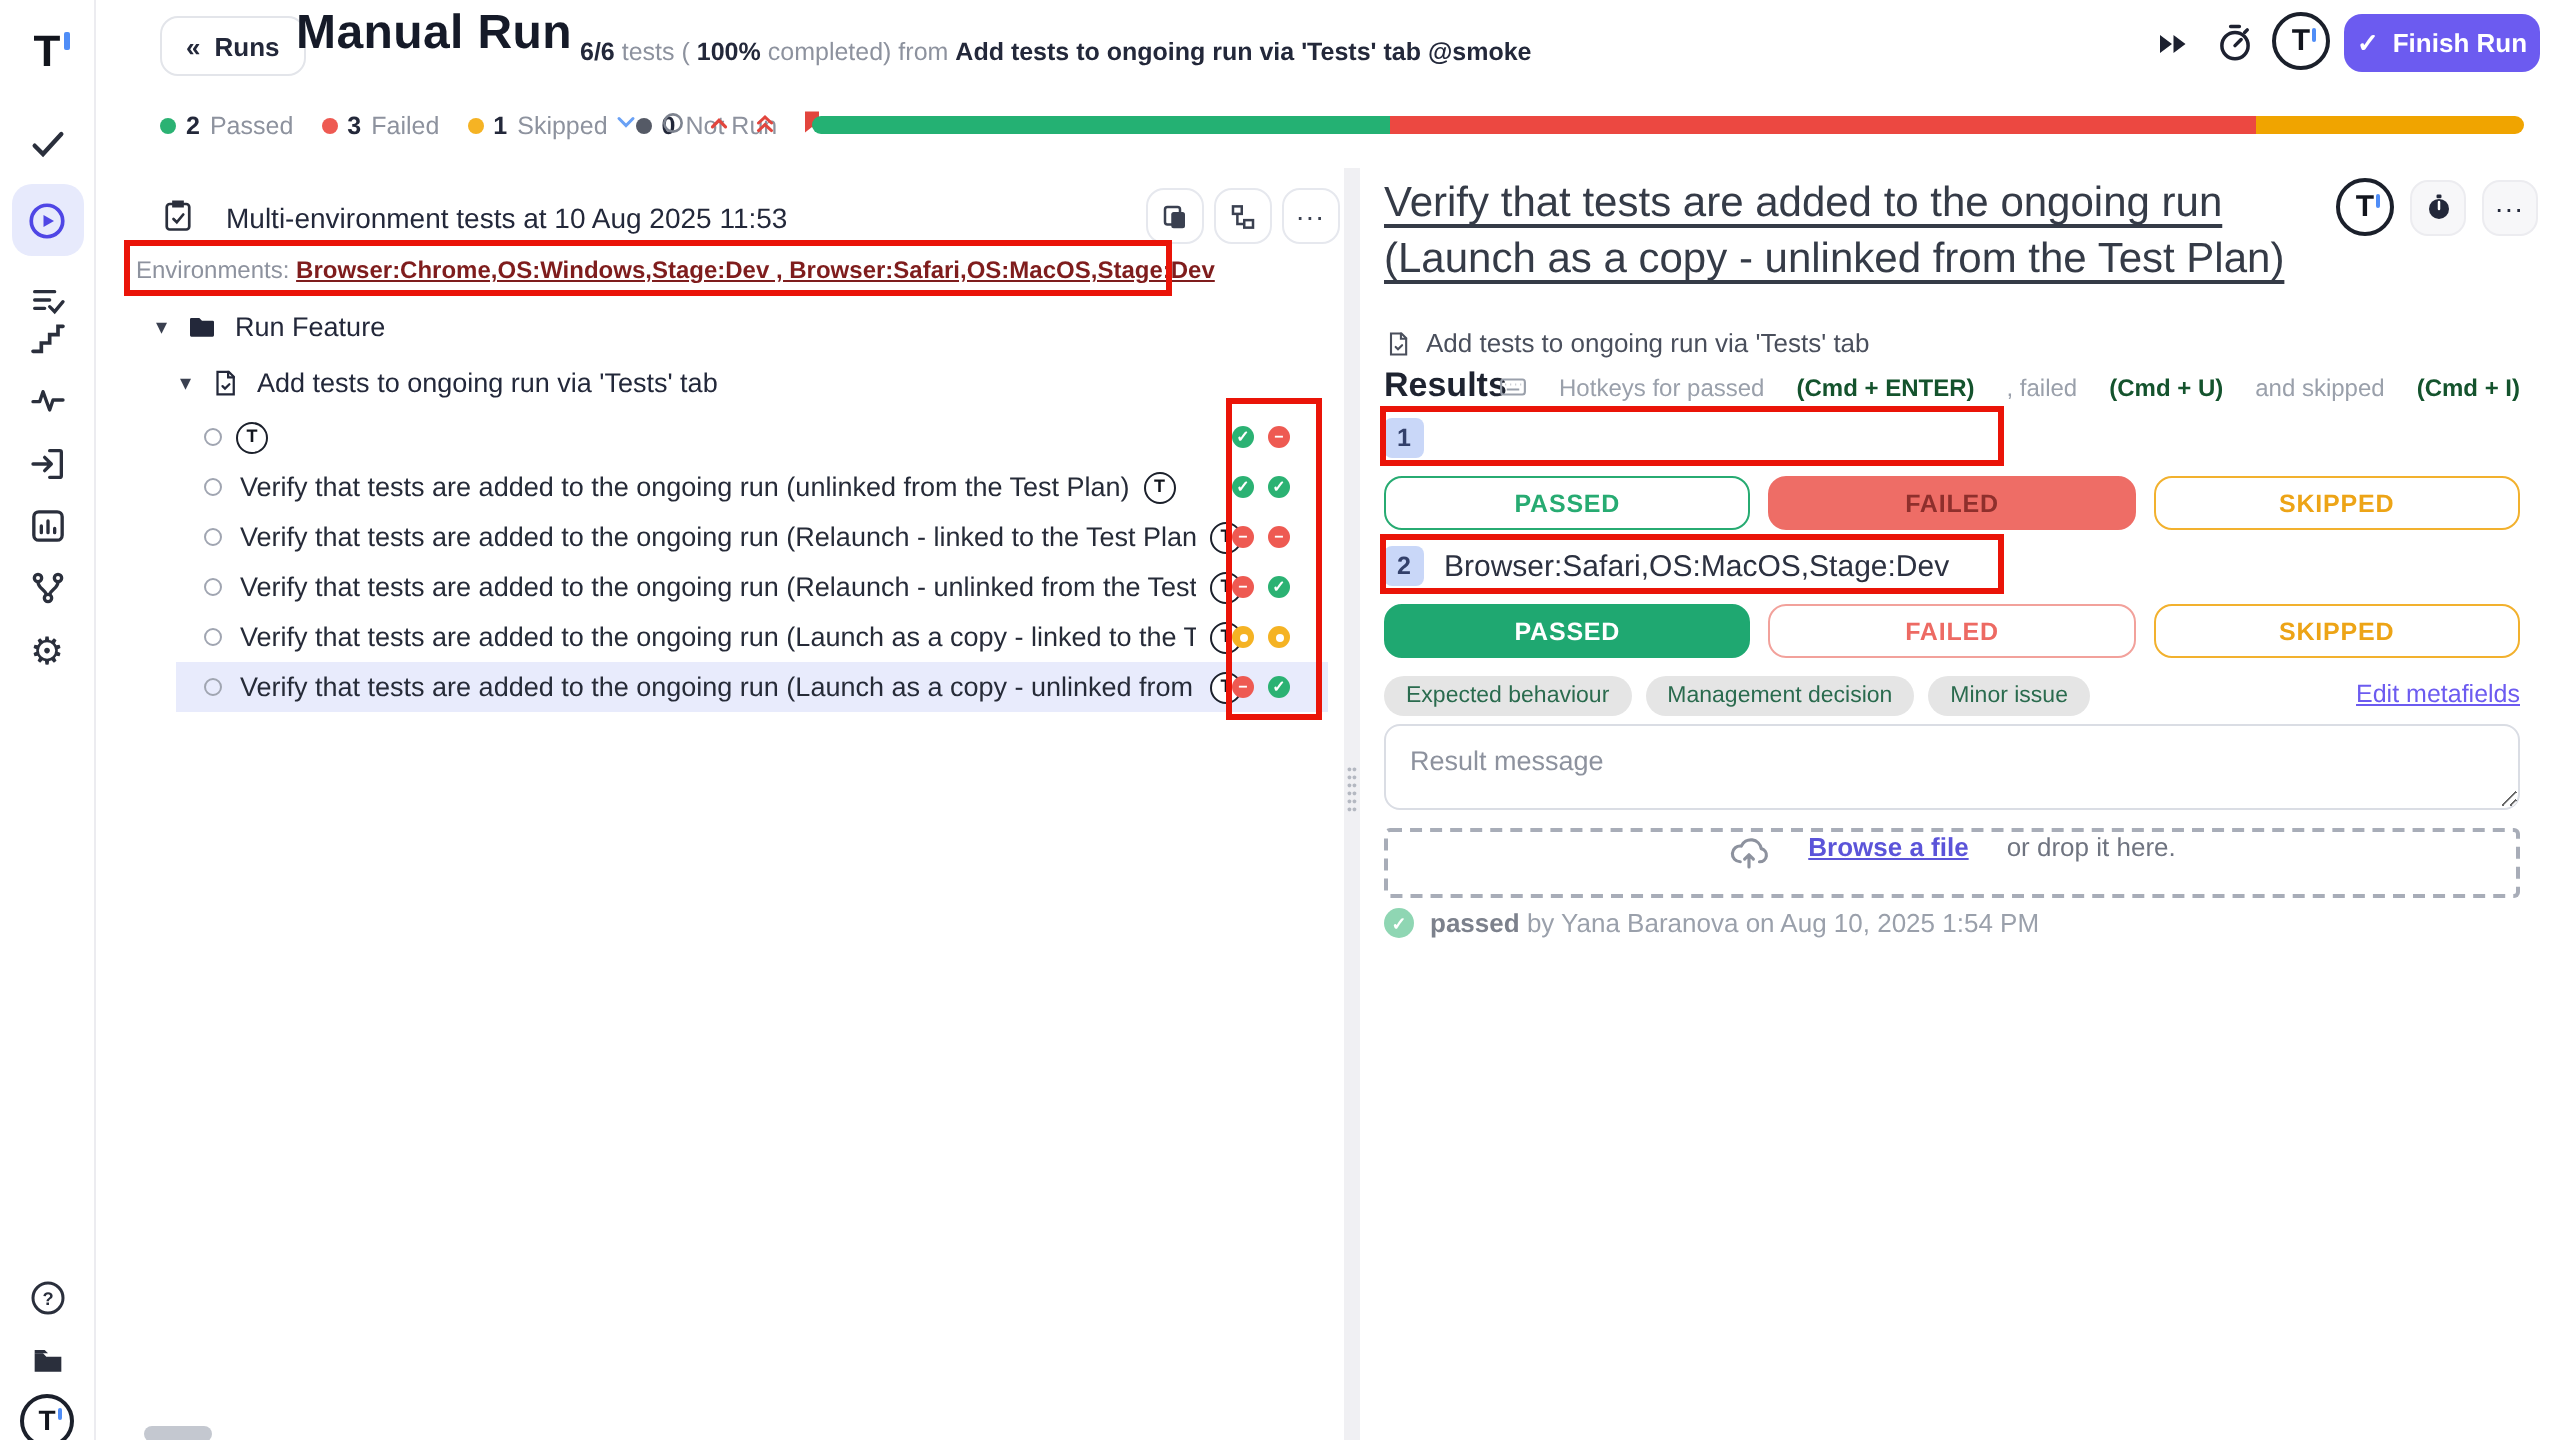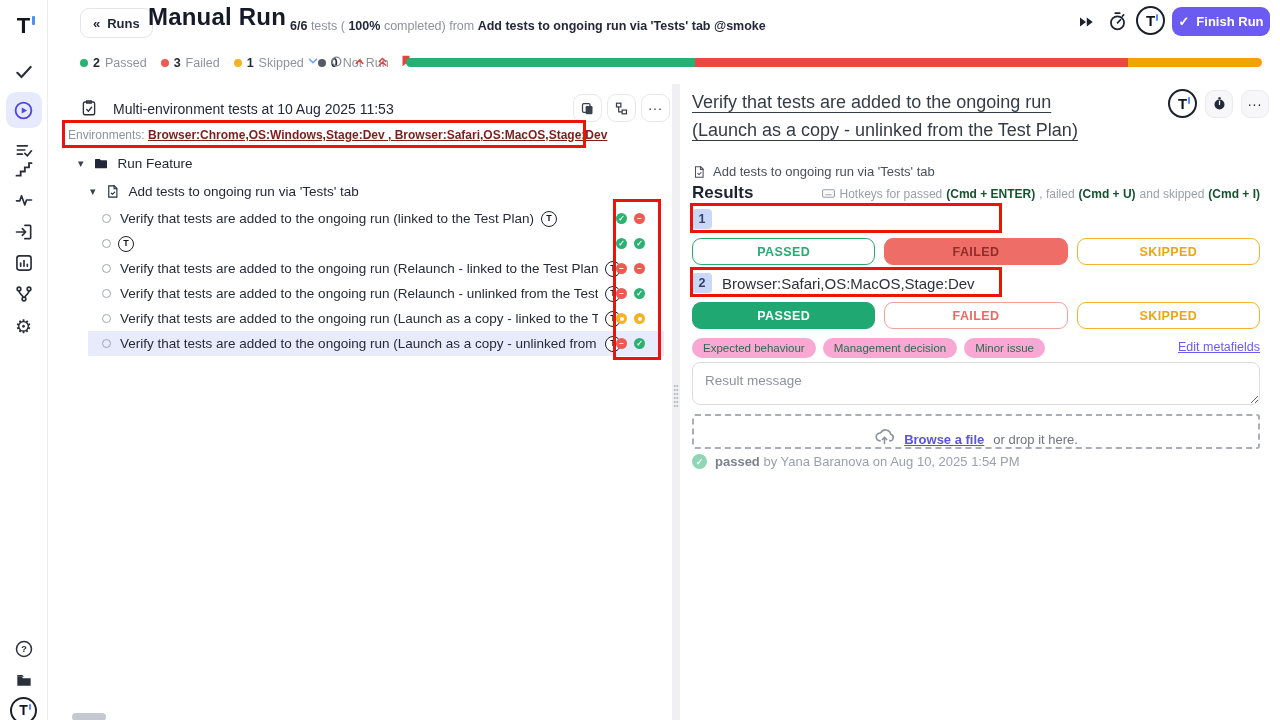--- a/index.html
+++ b/index.html
@@ -65,54 +65,54 @@
     color:#fff; font-size:8px; font-weight:bold; line-height:1; }
   .dot.skipped span { width:4px; height:4px; background:#fff; border-radius:50%; margin:auto; position:static; }
   .dot.skipped { display:flex; }
   #hthumb { position:absolute; left:72px; top:713px; width:34px; height:8px; border-radius:4px; background:#c4c8d0; }
 
   
   #divider { position:absolute; left:672px; top:84px; width:8px; height:636px; background:#f0f0f3; cursor:col-resize; }
   #divhandle { position:absolute; left:1px; top:300px; width:6px; color:#b4b8c1; font-size:7px; line-height:4px; letter-spacing:0; text-align:center; }
 
   
-  #dtitle { position:absolute; left:692px; top:88px; width:470px; font-size:18px; color:#353b47;
+  #dtitle { position:absolute; left:692px; top:88px; width:470px; font-size:21px; color:#353b47;
     line-height:28px; text-decoration:underline; text-underline-offset:4px; cursor:pointer; }
   #dticons { position:absolute; left:1168px; top:89px; display:flex; gap:8px; align-items:center; }
   .miniBtn { width:28px; height:28px; background:#f7f7f9; border:1px solid #ececf0; border-radius:9px;
     display:flex; align-items:center; justify-content:center; cursor:pointer; color:#23283a; }
   #dsuite { position:absolute; left:692px; top:164px; display:flex; align-items:center; gap:7px; font-size:13px; color:#4a4f5c; }
   #results-h { position:absolute; left:692px; top:183px; font-size:17px; font-weight:800; color:#1e2330; }
-  #hotkeys { position:absolute; right:20px; top:186px; font-size:12px; color:#9aa0ab; display:flex; align-items:center; gap:4px; }
+  #hotkeys { position:absolute; right:20px; top:186px; font-size:12px; color:#9aa0ab; display:flex; align-items:center; gap:16px; }
   #hotkeys b { color:#14532d; }
 
   .envlabel { position:absolute; left:692px; width:310px; height:28px; display:flex; align-items:center; gap:10px; }
   .envlabel .idx { width:20px; height:20px; background:#c9d7f8; border-radius:4px; display:flex; align-items:center;
     justify-content:center; font-size:12.5px; font-weight:bold; color:#33406a; }
   .envlabel .nm { font-size:15px; color:#2c3140; }
   .btnrow { position:absolute; left:692px; width:568px; display:flex; gap:9px; }
   .rb { flex:1; height:27px; border-radius:9px; font-weight:bold; font-size:12.5px; letter-spacing:.4px;
     display:flex; align-items:center; justify-content:center; background:#fff; border:1.5px solid transparent; cursor:pointer; }
   .rb.PASSED { border-color:#27ab72; color:#27ab72; }
   .rb.PASSED.sel { background:#1fa871; border-color:#1fa871; color:#fff; }
   .rb.FAILED { border-color:#f2a19b; color:#ed6a63; }
   .rb.FAILED.sel { background:#ee6d66; border-color:#ee6d66; color:#8e2f2c; }
   .rb.SKIPPED { border-color:#f2b12e; color:#eda416; }
 
   #tagsrow { position:absolute; left:692px; top:338px; display:flex; gap:7px; }
-  .tag { height:20px; padding:3px 11px; background:#f9a8d4; border-radius:11px; font-size:11.5px;
+  .tag { height:20px; padding:3px 11px; background:#e5e5e5; border-radius:11px; font-size:11.5px;
     color:#2a6b4e; display:flex; align-items:center; cursor:pointer; }
   #editmeta { position:absolute; right:20px; top:340px; font-size:12.5px; color:#6c5bf0; font-weight:normal;
     text-decoration:underline; cursor:pointer; }
   #msgbox { position:absolute; left:692px; top:362px; width:568px; height:43px; border:1px solid #dadde4;
     border-radius:8px; resize:vertical; padding:10px 12px; font-family:"Liberation Sans",sans-serif;
     font-size:13.5px; color:#2e3340; }
   #msgbox::placeholder { color:#8d929e; }
   #dropzone { position:absolute; left:692px; top:414px; width:568px; height:35px; border:2px dashed #a8adb8;
-    border-radius:3px; display:flex; align-items:flex-end; justify-content:center; gap:9px; font-size:13px;
+    border-radius:3px; display:flex; align-items:flex-start; justify-content:center; gap:19px; font-size:13px;
     color:#6f7480; cursor:pointer; }
   #dropzone b { color:#5b54d9; text-decoration:underline; }
   #history { position:absolute; left:692px; top:454px; display:flex; align-items:center; gap:8px; font-size:13px; color:#9aa0ab; }
   #history .hchk { width:15px; height:15px; border-radius:50%; background:#8fd6b3; color:#fff; font-size:9px;
     display:flex; align-items:center; justify-content:center; font-weight:bold; }
   #history b { color:#7c818c; }
 
   
   .anno { position:absolute; border:3px solid #ea1408; z-index:60; pointer-events:none; }
 </style>
@@ -316,35 +316,35 @@
   <svg width="15" height="15" viewBox="0 0 24 24" stroke="#23283a" stroke-width="1.8" fill="none" stroke-linecap="round">
       <path d="M6 3h9l4 4v14H6z"></path>
       <path d="M14.5 3v4.5H19"></path>
       <path d="M10 14.5l2 2 3.5-3.5"></path>
     </svg>
   <span>Add tests to ongoing run via 'Tests' tab</span>
 </div>
 <div id="tests">
     <div class="trow">
       <span class="ring"></span>
-      <span class="ttl">Verify that tests are added to the ongoing run (linked to the Test Plan)</span>
       <span class="ticon avatar" style="width:16px;height:16px;border-width:1.5px">
         <span class="tletter" style="font-size:9px">T</span>
       </span>
       <span class="dots">
         <span class="dot passed">
           <span>✓</span>
         </span>
         <span class="dot failed">
           <span>−</span>
         </span>
       </span>
     </div>
     <div class="trow">
       <span class="ring"></span>
+      <span class="ttl">Verify that tests are added to the ongoing run (unlinked from the Test Plan)</span>
       <span class="ticon avatar" style="width:16px;height:16px;border-width:1.5px">
         <span class="tletter" style="font-size:9px">T</span>
       </span>
       <span class="dots">
         <span class="dot passed">
           <span>✓</span>
         </span>
         <span class="dot passed">
           <span>✓</span>
         </span>

